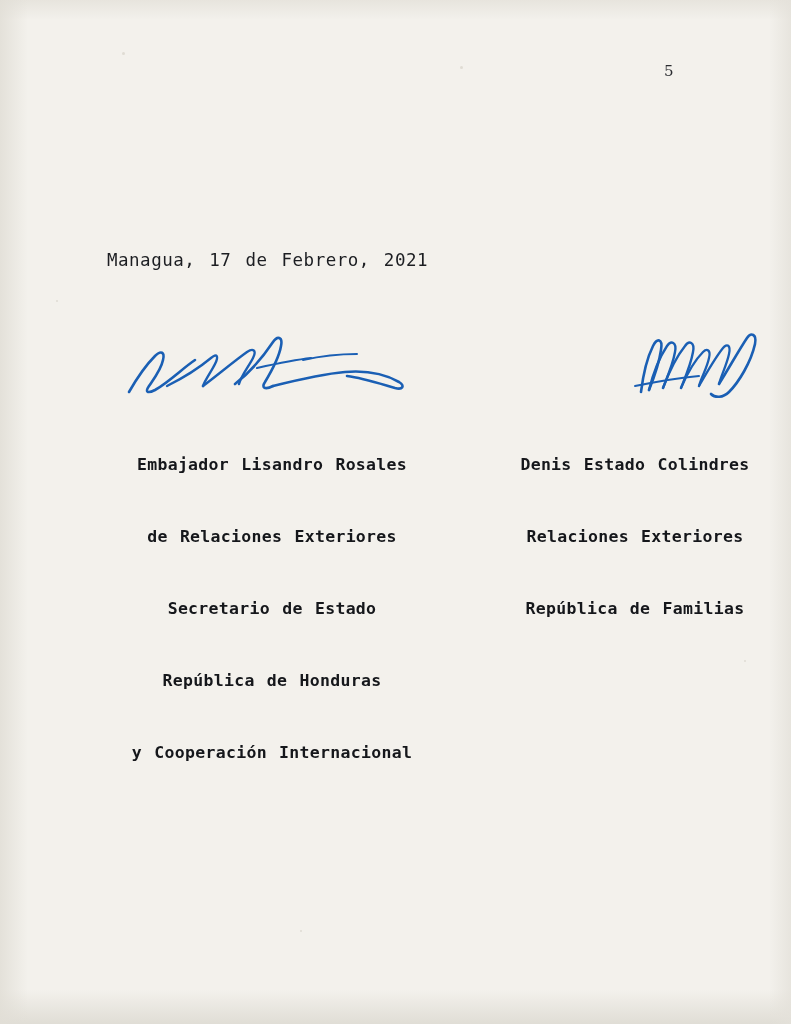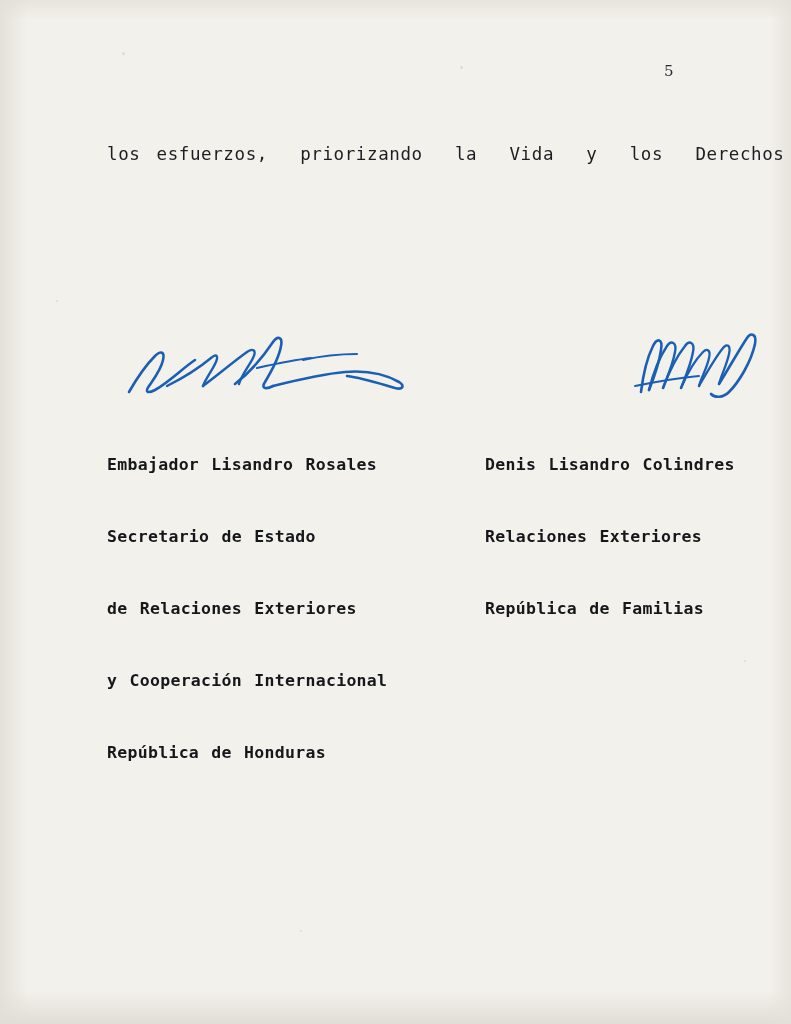--- a/index.html
+++ b/index.html
@@ -71,20 +71,21 @@
     white-space: pre;
     color: #1c1e22;
   }
 
   .signatures {
     position: absolute;
     top: 320px;
     left: 107px;
     width: 660px;
     height: 230px;
+    text-align: center;
   }
   .sig-block {
     position: absolute;
     top: 0;
   }
   .sig-block.left { left: 0; width: 330px; }
   .sig-block.right { left: 378px; width: 300px; }
 
   .sig-graphic {
     position: relative;
@@ -112,64 +113,64 @@
 
   <div class="speck" style="left:122px; top:52px; width:3px; height:3px;"></div>
   <div class="speck" style="left:460px; top:66px; width:3px; height:3px;"></div>
   <div class="speck" style="left:56px; top:300px; width:2px; height:2px;"></div>
   <div class="speck" style="left:744px; top:660px; width:2px; height:2px;"></div>
   <div class="speck" style="left:300px; top:930px; width:2px; height:2px;"></div>
 
   <div class="page-number">5</div>
 
   <div class="body-text">
-    <div class="body-line justified">los esfuerzos,  priorizando  la  Vida  y  los  Derechos</div>
   </div>
 
+  <div class="dateline">Managua, 17 de Febrero, 2021</div>
 
   <div class="signatures">
 
     <div class="sig-block left">
       <div class="sig-graphic">
         <svg width="330" height="85" viewBox="0 0 330 85" xmlns="http://www.w3.org/2000/svg">
           <g fill="none" stroke="#1a5fb4" stroke-linecap="round" stroke-linejoin="round">
             <path d="M22 72 C 30 58, 40 44, 48 36 C 54 30, 58 32, 56 40 C 54 50, 46 60, 42 66 C 38 72, 40 74, 48 70 C 62 62, 76 48, 88 40" stroke-width="2.6"></path>
             <path d="M60 66 C 76 58, 92 48, 104 38 C 110 33, 112 36, 108 44 C 104 52, 98 60, 96 66" stroke-width="2.4"></path>
             <path d="M96 66 C 112 54, 126 42, 140 32 C 146 28, 150 30, 146 38 C 142 46, 134 56, 132 64" stroke-width="2.4"></path>
             <path d="M128 64 C 146 50, 158 34, 166 22 C 170 16, 176 16, 174 26 C 172 38, 164 52, 158 62 C 154 68, 158 70, 166 66" stroke-width="2.6"></path>
             <path d="M150 48 C 168 44, 186 40, 204 38" stroke-width="2.2"></path>
             <path d="M166 66 C 190 60, 214 54, 238 52 C 262 50, 278 54, 292 62 C 298 66, 296 70, 288 68 C 274 64, 256 58, 240 56" stroke-width="2.6"></path>
             <path d="M196 40 C 214 36, 232 34, 250 34" stroke-width="2.0"></path>
           </g>
         </svg>
       </div>
       <div class="sig-name-lines">
         <div class="sig-line">Embajador Lisandro Rosales</div>
+        <div class="sig-line">de Relaciones Exteriores</div>
         <div class="sig-line">Secretario de Estado</div>
-        <div class="sig-line">de Relaciones Exteriores</div>
+        <div class="sig-line">República de Honduras</div>
         <div class="sig-line">y Cooperación Internacional</div>
-        <div class="sig-line">República de Honduras</div>
       </div>
     </div>
 
     <div class="sig-block right">
       <div class="sig-graphic">
         <svg width="300" height="85" viewBox="0 0 300 85" xmlns="http://www.w3.org/2000/svg">
           <g fill="none" stroke="#1a5fb4" stroke-linecap="round" stroke-linejoin="round">
             <path d="M156 72 C 158 56, 162 38, 168 26 C 172 18, 178 18, 176 30 C 174 44, 168 60, 164 70" stroke-width="2.6"></path>
             <path d="M164 70 C 168 54, 174 38, 182 26 C 186 20, 192 22, 190 32 C 188 44, 182 58, 178 68" stroke-width="2.4"></path>
             <path d="M178 68 C 184 52, 192 36, 200 26 C 204 20, 210 22, 208 32 C 206 44, 200 58, 196 68" stroke-width="2.4"></path>
             <path d="M196 68 C 202 54, 210 40, 218 32 C 222 28, 226 30, 224 38 C 222 48, 216 58, 214 66" stroke-width="2.3"></path>
             <path d="M214 66 C 222 52, 230 38, 238 28 C 242 23, 246 25, 244 34 C 242 44, 236 56, 234 64" stroke-width="2.3"></path>
             <path d="M234 64 C 244 48, 254 30, 262 18 C 266 12, 272 14, 270 24 C 266 42, 254 62, 244 72 C 238 78, 230 78, 226 74" stroke-width="2.6"></path>
             <path d="M150 66 C 170 62, 192 58, 214 56" stroke-width="2.0"></path>
           </g>
         </svg>
       </div>
       <div class="sig-name-lines">
-        <div class="sig-line">Denis Lisandro Colindres</div>
+        <div class="sig-line">Denis Estado Colindres</div>
         <div class="sig-line">Relaciones Exteriores</div>
         <div class="sig-line">República de Familias</div>
       </div>
     </div>
 
   </div>
 </div>
 
 </body></html>

